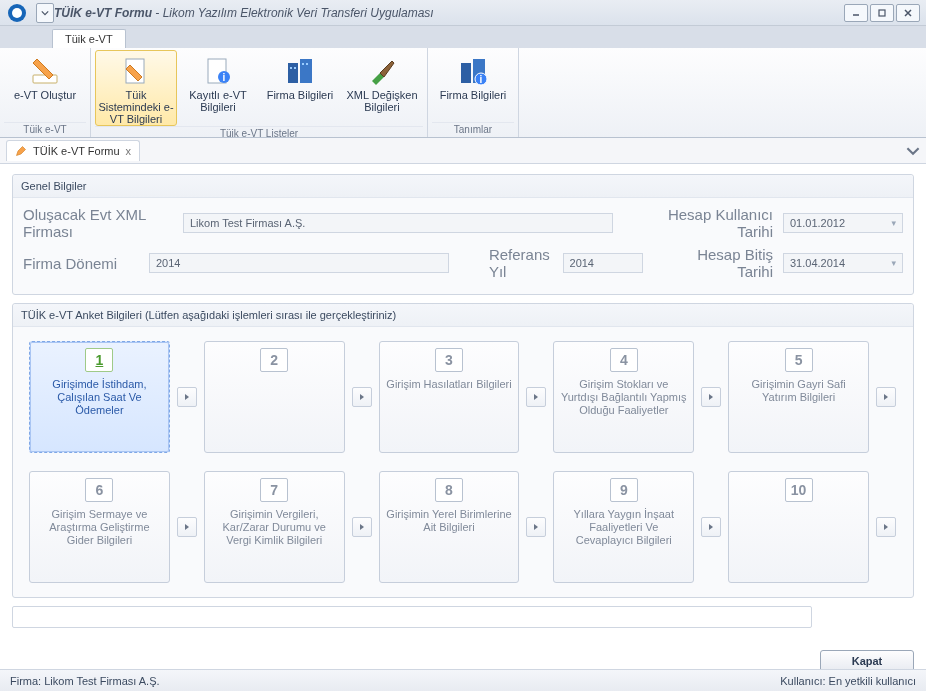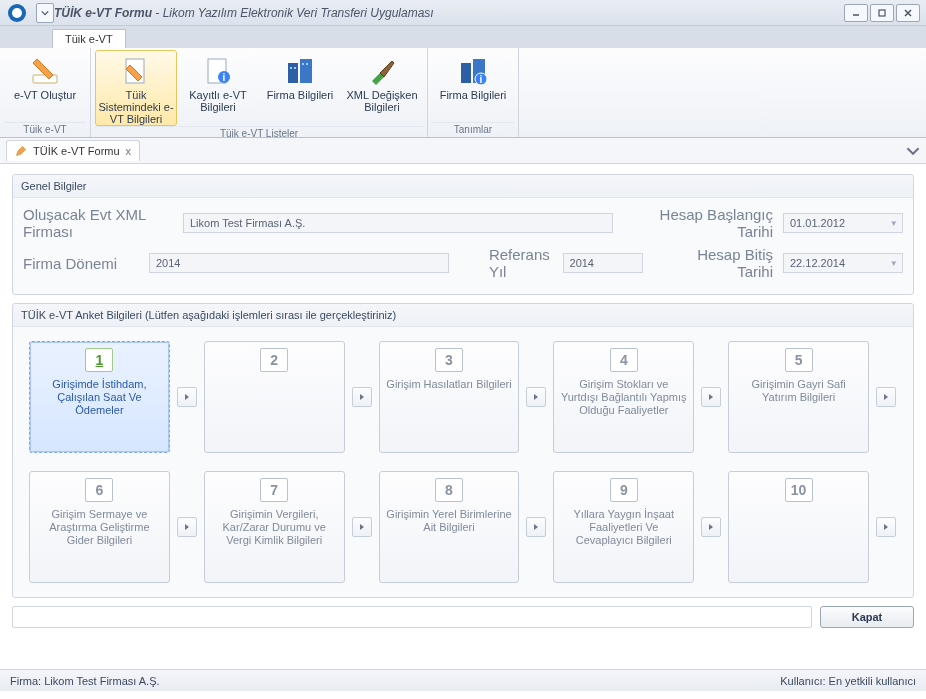--- a/index.html
+++ b/index.html
@@ -62,21 +62,21 @@
   .step-card{ border:1px solid #c6cedb; background:linear-gradient(#fdfdfe,#f2f4f8); border-radius:3px; height:112px; display:flex; flex-direction:column; align-items:center; justify-content:flex-start; padding:6px; text-align:center;}
   .step-card.active{ background:linear-gradient(#eaf2ff,#d6e6ff); border:1px dashed #7fa7e6; box-shadow:0 0 0 1px #a9c5f3 inset;}
   .step-num{ width:28px;height:24px; border:1px solid #b8c2d0; background:#fff; font-weight:bold; font-size:14px; display:flex;align-items:center;justify-content:center; border-radius:2px; margin-bottom:6px; color:#8a93a2;}
   .step-card.active .step-num{ color:#4a9a2e; border-color:#9fca88; text-decoration:underline;}
   .step-label{ font-size:11px; color:#808a9a; line-height:13px;}
   .step-card.active .step-label{ color:#2b5aa8;}
 
   
   .bottom-btn-row{ display:flex; gap:8px; margin-top:6px;}
   .empty-field{ flex:1; height:22px; border:1px solid #cfd6e1; background:#fff; border-radius:2px;}
-  .kapat-btn{ width:94px; height:22px; border:1px solid #9aa7b8; background:linear-gradient(#fdfdfe,#e8ebf1); border-radius:3px; display:flex;align-items:center;justify-content:center; font-size:11px; font-weight:bold; color:#2b3a52;}
+  .kapat-btn{ width:94px; height:22px; border:1px solid #9aa7b8; background:linear-gradient(#fdfdfe,#e8ebf1); border-radius:3px; display:flex;align-items:center;justify-content:center; font-size:11px; font-weight:bold; color:#2b3a52;margin-top:44px;}
 
   
   .statusbar{ position:absolute; bottom:8px; left:0; right:0; height:22px; background:linear-gradient(#f4f6fa,#e8ebf1); border-top:1px solid #cfd6e1; display:flex; align-items:center; justify-content:space-between; padding:0 10px; font-size:11px; color:#3b4a60;}
 </style>
 </head>
 <body>
 
 <div class="titlebar">
   <div class="app-icon">
       <div class="app-icon-circle"></div>
@@ -206,35 +206,35 @@
 </div>
 
 <div class="content">
 
   <div class="panel">
     <div class="panel-title">Genel Bilgiler</div>
     <div class="panel-body">
       <div class="form-row">
         <div class="lbl">Oluşacak Evt XML Firması</div>
         <div class="field readonly" style="flex:1">Likom Test Firması A.Ş.</div>
-        <div class="lbl sm" style="width:130px;text-align:right">Hesap Başlangıç Tarihi</div>
+        <div class="lbl sm" style="width:130px;text-align:right">Hesap Kullanıcı Tarihi</div>
         <div class="field readonly date-field">
           <span>01.01.2012</span>
           <span class="dd-arrow">▾</span>
         </div>
       </div>
       <div class="form-row">
         <div class="lbl">Firma Dönemi</div>
         <div class="field readonly" style="width:300px;flex:none">2014</div>
         <div style="flex:1"></div>
         <div class="lbl sm">Referans Yıl</div>
         <div class="field readonly" style="width:80px;flex:none">2014</div>
         <div class="lbl sm" style="width:130px;text-align:right">Hesap Bitiş Tarihi</div>
         <div class="field readonly date-field">
-          <span>22.12.2014</span>
+          <span>31.04.2014</span>
           <span class="dd-arrow">▾</span>
         </div>
       </div>
     </div>
   </div>
 
   <div class="panel steps-panel">
     <div class="panel-title">TÜİK e-VT Anket Bilgileri (Lütfen aşağıdaki işlemleri sırası ile gerçekleştiriniz)</div>
     <div class="panel-body">
       <div class="steps-grid" id="steps-grid">

